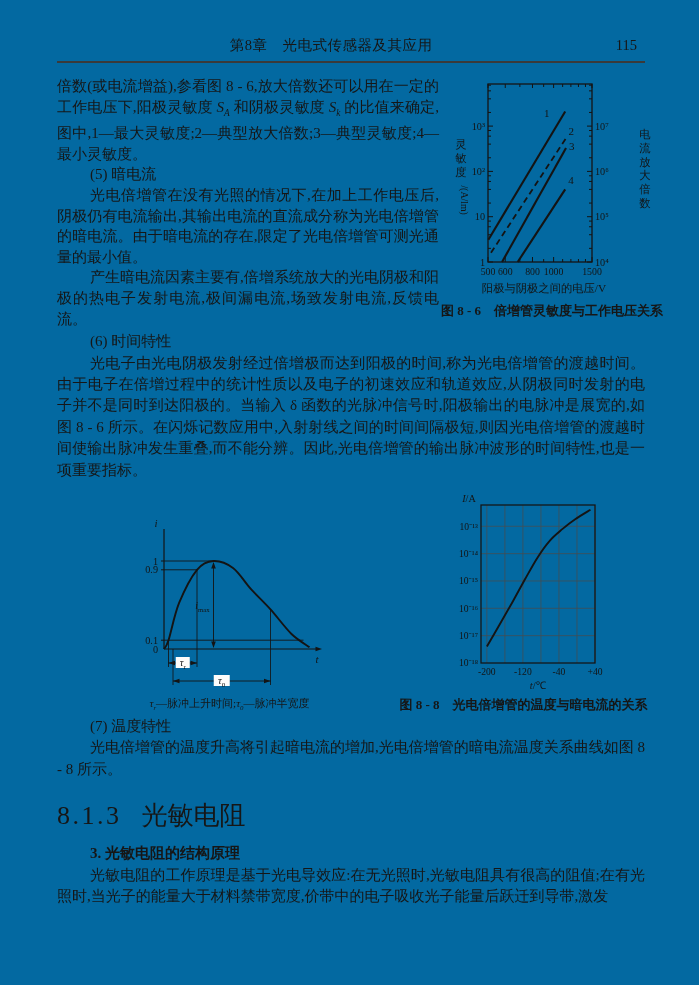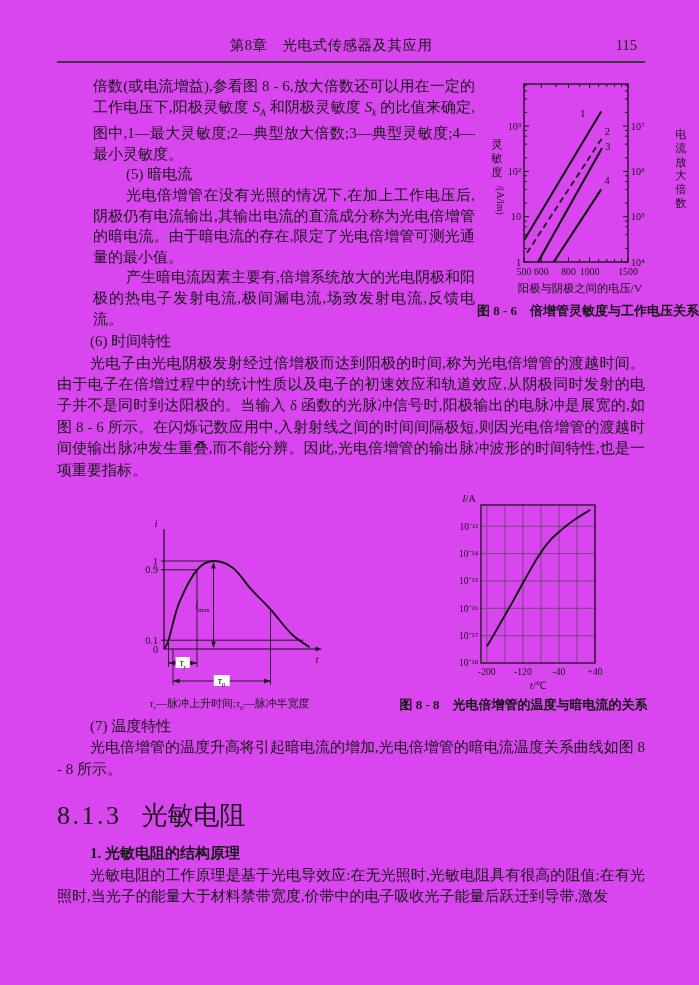--- a/index.html
+++ b/index.html
@@ -1,23 +1,23 @@
 <!DOCTYPE html>
 <html><head>
 <meta charset="utf-8">
 <style>
   html,body{margin:0;padding:0;background:#ffffff;}
-  .page{width:699px;height:985px;background:#d946ef;position:relative;box-sizing:border-box;
+  .page{width:699px;height:985px;background:#0369a1;position:relative;box-sizing:border-box;
         padding:36px 54px 36px 57px;font-family:"Liberation Serif",serif;color:#161616;overflow:hidden;}
   .header{position:relative;height:22px;}
   .chapter{position:absolute;left:0;right:40px;text-align:center;font-size:14.5px;letter-spacing:.5px;}
   .pagenum{position:absolute;right:8px;top:1px;font-size:14.5px;}
   .rule{border-bottom:2.4px solid #3a3a3a;margin-top:3px;}
   .row1{display:flex;margin-top:13px;}
-  .col-text{width:382px;flex:none;font-size:15px;line-height:20.6px;text-align:justify;margin-left:36px;}
+  .col-text{width:382px;flex:none;font-size:15px;line-height:20.6px;text-align:justify;}
   .col-fig{flex:1;padding-left:2px;display:flex;flex-direction:column;align-items:center;}
   p{margin:0;}
   .indent{text-indent:2.2em;}
   .var{font-style:italic;}
   sub{font-size:.62em;}
   .body-block{font-size:15px;line-height:21.4px;text-align:justify;margin-top:2px;}
   .fig-cap{font-weight:bold;font-size:13px;text-align:right;white-space:nowrap;}
   .cap86{margin-top:4px;}
   .figrow{display:flex;align-items:flex-end;margin-top:12px;}
   .figblock{display:flex;flex-direction:column;align-items:center;}
@@ -231,17 +231,17 @@
   </div>
 
   <div class="body-block">
     <p class="indent">(7) 温度特性</p>
     <p class="indent">光电倍增管的温度升高将引起暗电流的增加,光电倍增管的暗电流温度关系曲线如图 8 - 8 所示。</p>
   </div>
 
   <h2 class="sec-head"><span class="sec-num">8.1.3</span><span>光敏电阻</span></h2>
 
   <div class="body-block">
-    <p class="indent subhead">1. 光敏电阻的结构原理</p>
+    <p class="indent subhead">3. 光敏电阻的结构原理</p>
     <p class="indent">光敏电阻的工作原理是基于光电导效应:在无光照时,光敏电阻具有很高的阻值;在有光照时,当光子的能量大于材料禁带宽度,价带中的电子吸收光子能量后跃迁到导带,激发</p>
   </div>
 
 </div>
 
 </body></html>

